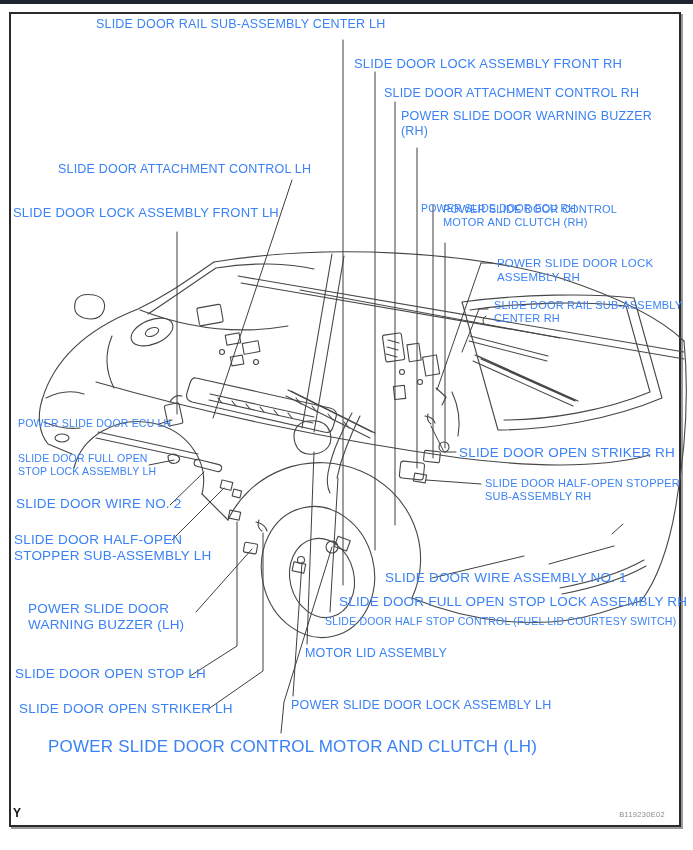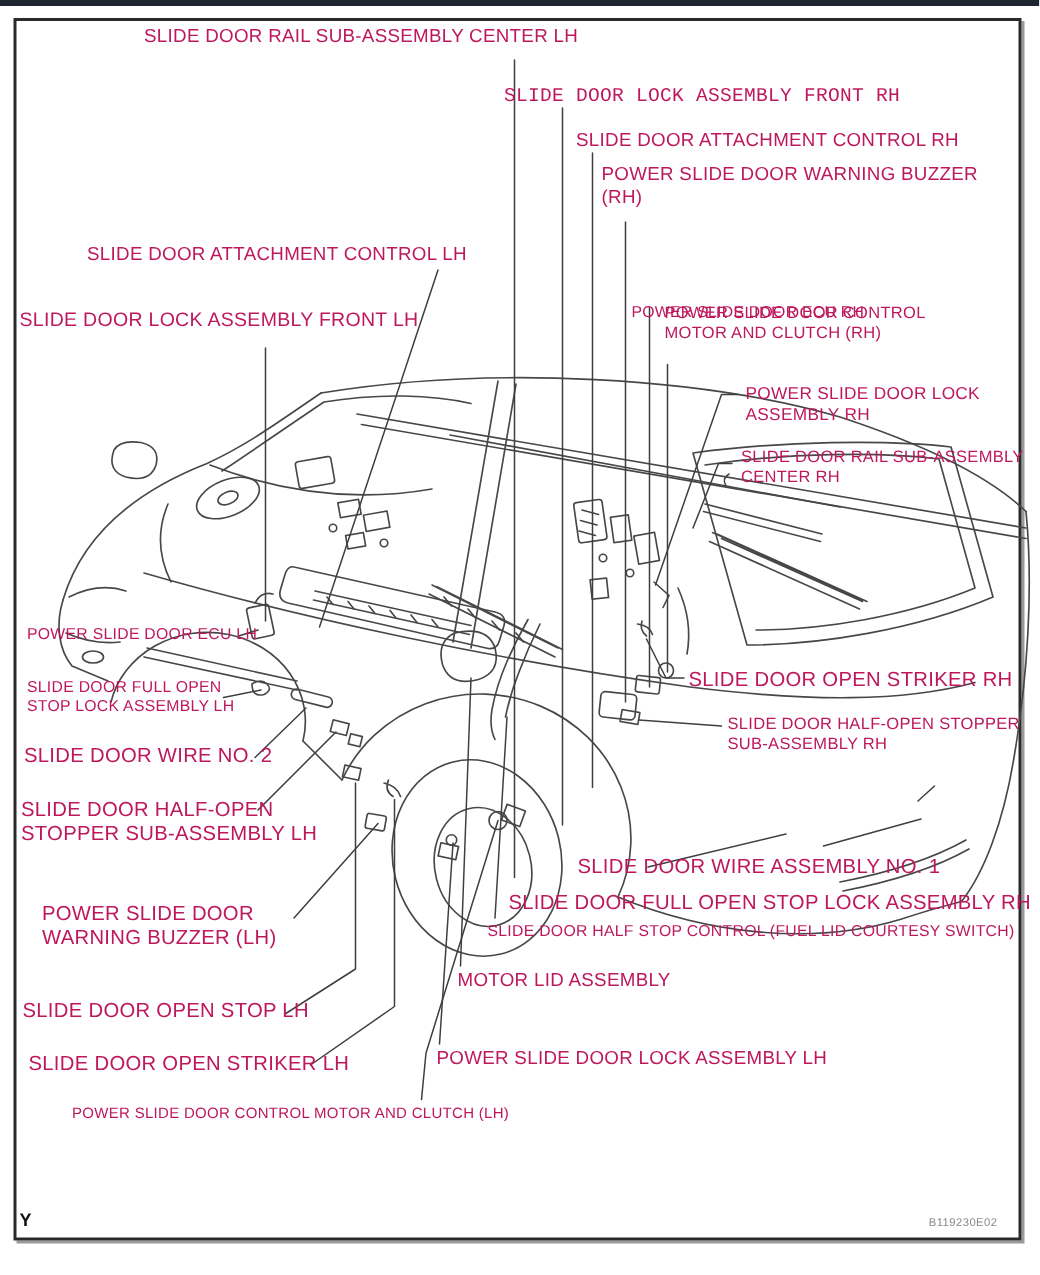--- a/index.html
+++ b/index.html
@@ -2,21 +2,21 @@
 <html><head>
 <meta charset="utf-8">
 <style>
   html,body{margin:0;padding:0;background:#ffffff;}
   .page{position:relative;width:693px;height:850px;background:#ffffff;overflow:hidden;
         font-family:"Liberation Sans", sans-serif;}
   .topbar{position:absolute;left:0;top:0;width:693px;height:4px;background:#1d2531;}
   .frame{position:absolute;left:9px;top:12px;width:672px;height:815px;
          border:2px solid #2a2a2a;box-shadow:2px 2px 0 0 #9a9a9a;background:#fff;box-sizing:border-box;}
   .artlayer{position:absolute;left:0;top:0;width:693px;height:850px;}
-  .label{position:absolute;color:#be185d;white-space:pre-line;line-height:1.22;letter-spacing:0.2px;}
+  .label{position:absolute;color:#3b82f6;white-space:pre-line;line-height:1.22;letter-spacing:0.2px;}
   .footer-mark{position:absolute;left:13px;top:806px;font-size:12px;font-weight:bold;color:#111;}
   .figure-code{position:absolute;right:28px;top:810px;font-size:7.5px;color:#8a8a8a;letter-spacing:0.3px;}
 </style>
 </head>
 <body>
 
 <div class="page">
   <div class="topbar"></div>
   <div class="frame"></div>
 
@@ -132,21 +132,21 @@
       <path d="M 281,733 L 284,702 L 332,547"></path>
       <path d="M 159,424 L 172,420"></path>
       <path d="M 149,465 L 174,460"></path>
       <path d="M 170,505 L 204,472"></path>
       <path d="M 172,540 L 224,488"></path>
     </g>
   </svg>
 
   <div id="labels-layer">
       <div class="label" style="left: 96px; top: 17px; font-size: 12.5px;">SLIDE DOOR RAIL SUB-ASSEMBLY CENTER LH</div>
-      <div class="label" style="left: 336px; top: 56px; font-size: 13px; font-family: Liberation Mono, monospace;">SLIDE DOOR LOCK ASSEMBLY FRONT RH</div>
+      <div class="label" style="left: 354px; top: 56px; font-size: 13px;">SLIDE DOOR LOCK ASSEMBLY FRONT RH</div>
       <div class="label" style="left: 384px; top: 86px; font-size: 12.5px;">SLIDE DOOR ATTACHMENT CONTROL RH</div>
       <div class="label" style="left: 401px; top: 109px; font-size: 12.5px;">POWER SLIDE DOOR WARNING BUZZER
 (RH)</div>
       <div class="label" style="left: 58px; top: 162px; font-size: 12.5px;">SLIDE DOOR ATTACHMENT CONTROL LH</div>
       <div class="label" style="left: 421px; top: 181px; font-size: 10.5px; margin-top: 21px;">POWER SLIDE DOOR ECU RH</div>
       <div class="label" style="left: 13px; top: 205px; font-size: 13px;">SLIDE DOOR LOCK ASSEMBLY FRONT LH</div>
       <div class="label" style="left: 443px; top: 203px; font-size: 11px;">POWER SLIDE DOOR CONTROL
 MOTOR AND CLUTCH (RH)</div>
       <div class="label" style="left: 497px; top: 256px; font-size: 11.5px;">POWER SLIDE DOOR LOCK
 ASSEMBLY RH</div>
@@ -155,21 +155,21 @@
       <div class="label" style="left: 18px; top: 417px; font-size: 10.5px;">POWER SLIDE DOOR ECU LH</div>
       <div class="label" style="left: 18px; top: 452px; font-size: 10.5px;">SLIDE DOOR FULL OPEN
 STOP LOCK ASSEMBLY LH</div>
       <div class="label" style="left: 16px; top: 496px; font-size: 13.5px;">SLIDE DOOR WIRE NO. 2</div>
       <div class="label" style="left: 14px; top: 532px; font-size: 13.5px;">SLIDE DOOR HALF-OPEN
 STOPPER SUB-ASSEMBLY LH</div>
       <div class="label" style="left: 28px; top: 601px; font-size: 13.5px;">POWER SLIDE DOOR
 WARNING BUZZER (LH)</div>
       <div class="label" style="left: 15px; top: 666px; font-size: 13.5px;">SLIDE DOOR OPEN STOP LH</div>
       <div class="label" style="left: 19px; top: 701px; font-size: 13.5px;">SLIDE DOOR OPEN STRIKER LH</div>
-      <div class="label" style="left: 48px; top: 737px; font-size: 10px;">POWER SLIDE DOOR CONTROL MOTOR AND CLUTCH  (LH)</div>
+      <div class="label" style="left: 48px; top: 737px; font-size: 17px;">POWER SLIDE DOOR CONTROL MOTOR AND CLUTCH  (LH)</div>
       <div class="label" style="left: 459px; top: 445px; font-size: 13.5px;">SLIDE DOOR OPEN STRIKER RH</div>
       <div class="label" style="left: 485px; top: 477px; font-size: 11px;">SLIDE DOOR HALF-OPEN STOPPER
 SUB-ASSEMBLY RH</div>
       <div class="label" style="left: 385px; top: 527px; font-size: 13.5px; margin-top: 43px;">SLIDE DOOR WIRE ASSEMBLY NO. 1</div>
       <div class="label" style="left: 339px; top: 594px; font-size: 13.5px;">SLIDE DOOR FULL OPEN STOP LOCK ASSEMBLY RH</div>
       <div class="label" style="left: 325px; top: 615px; font-size: 10.5px;">SLIDE DOOR HALF STOP CONTROL (FUEL LID COURTESY SWITCH)</div>
       <div class="label" style="left: 305px; top: 646px; font-size: 12.5px;">MOTOR LID ASSEMBLY</div>
       <div class="label" style="left: 291px; top: 698px; font-size: 12.5px;">POWER SLIDE DOOR LOCK ASSEMBLY LH</div>
     </div>
 

